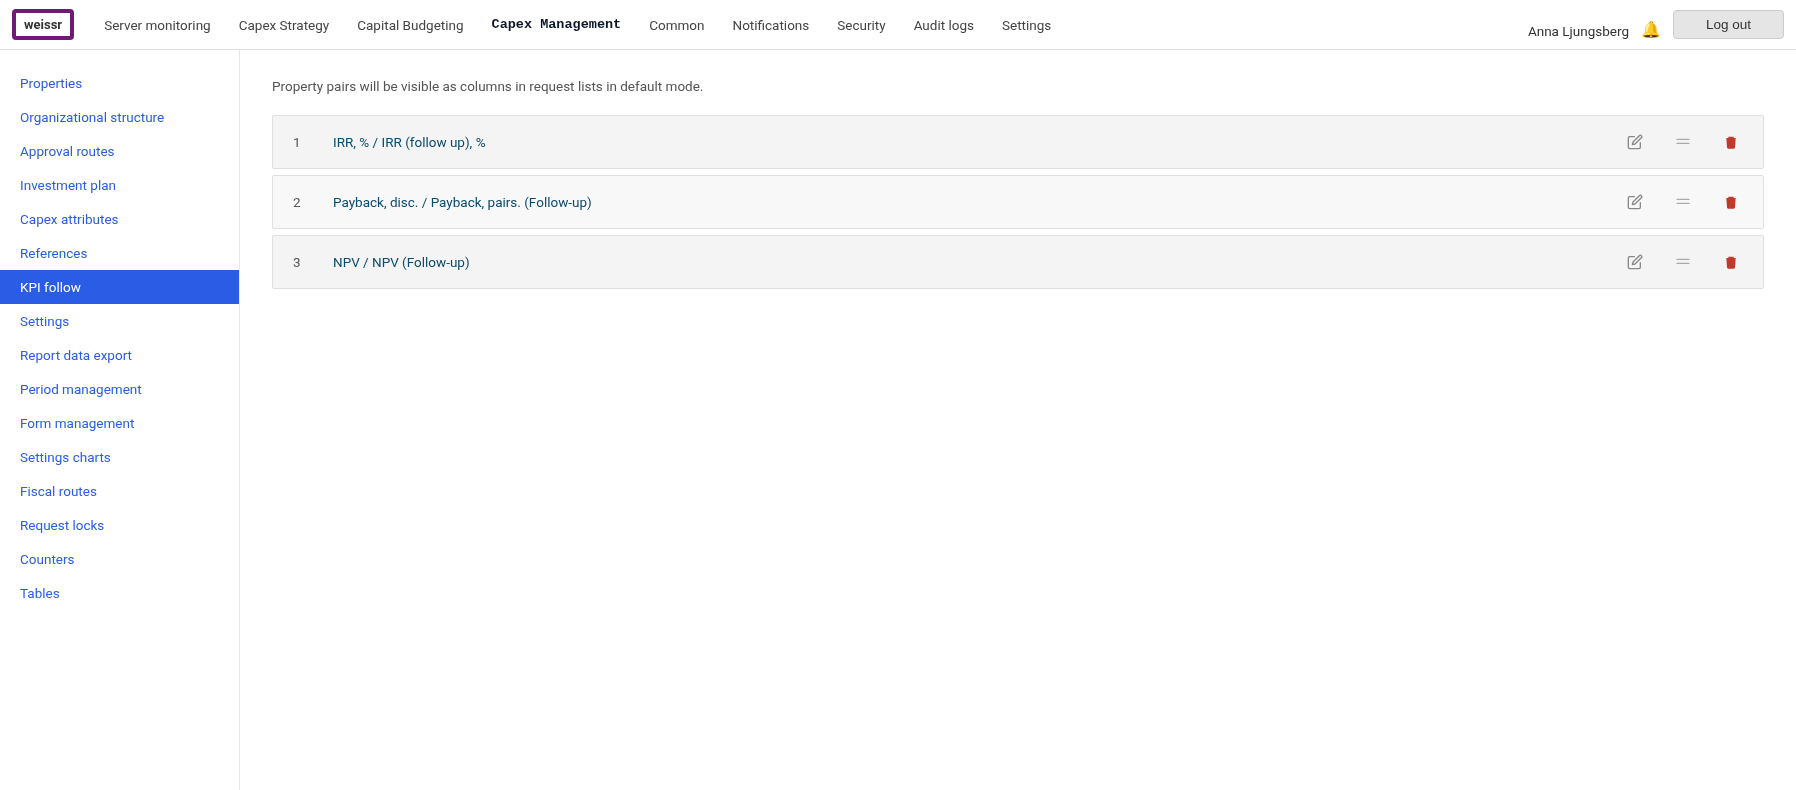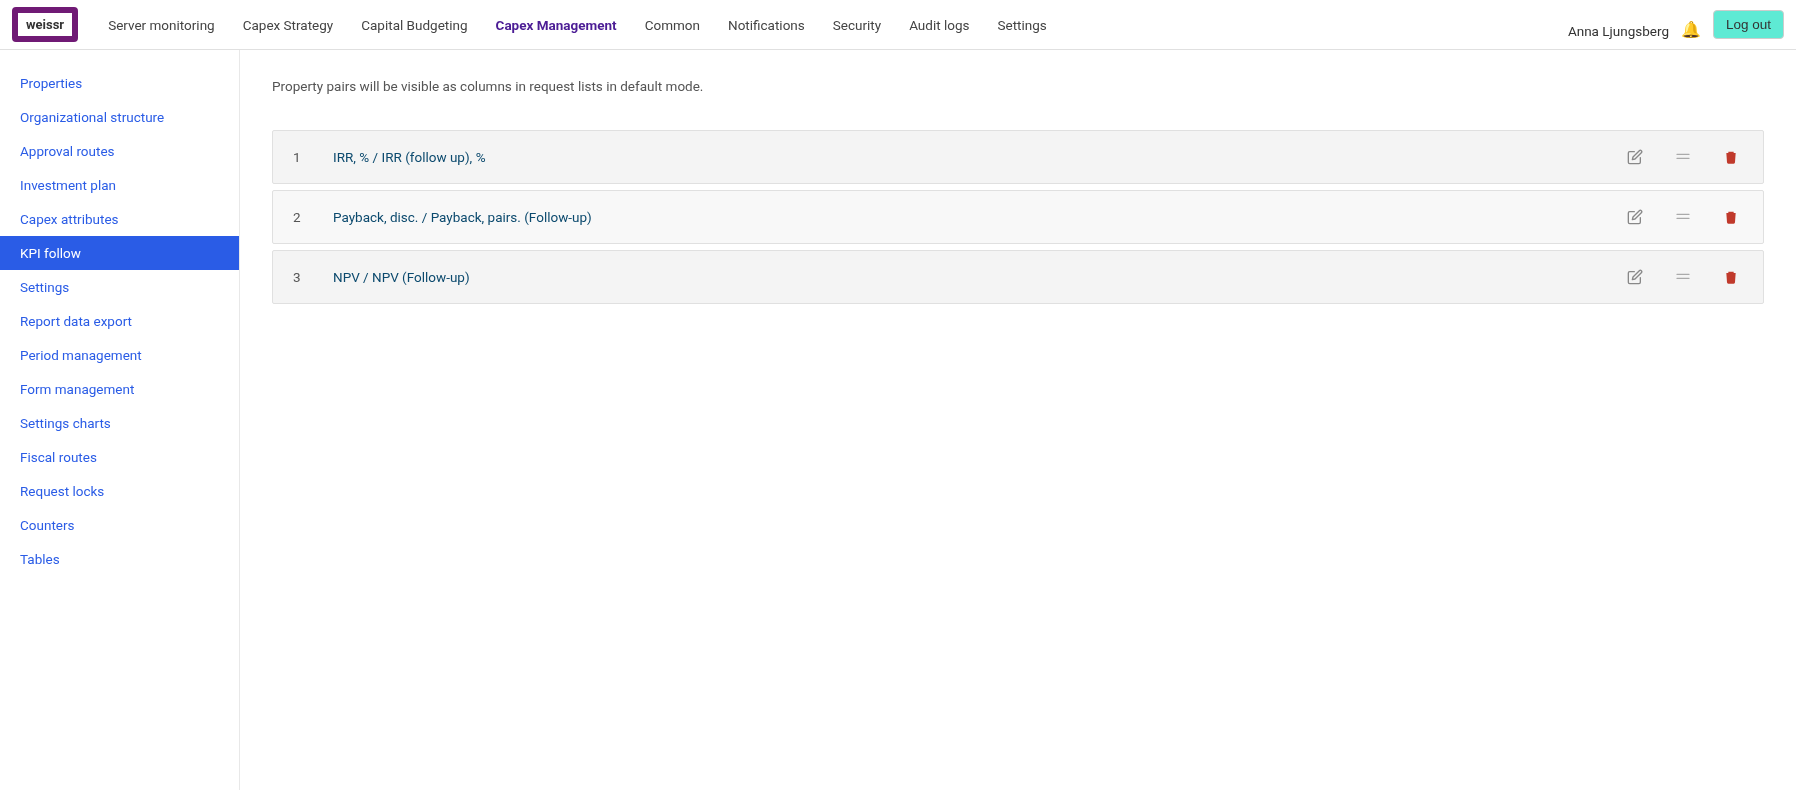--- a/index.html
+++ b/index.html
@@ -11,21 +11,21 @@
       align-items: center;
       height: 50px;
       border-bottom: 1px solid #e0e0e0;
       padding: 0 12px;
       background: #fff;
     }
     .logo {
       font-size: 13px;
       font-weight: bold;
       color: #333;
-      border: 6px solid #701a75;
+      border: 4px solid #701a75;
       padding: 4px 8px;
       border-radius: 4px;
       margin-right: 16px;
       white-space: nowrap;
     }
     .nav-links {
       display: flex;
       align-items: flex-start;
       gap: 0;
       flex: 1;
@@ -34,33 +34,33 @@
       padding: 0 14px;
       height: 50px;
       display: flex;
       align-items: center;
       cursor: pointer;
       font-size: 13.5px;
       color: #444;
       white-space: nowrap;
       text-decoration: none;
     }
-    .nav-link.active { font-weight: 700; color: #4c1d95; }
+    .nav-link.active { font-weight: 700; color: #0f172a; font-family: Liberation Mono, monospace; }
     .nav-right {
       display: flex;
       align-items: flex-end;
       gap: 12px;
       margin-left: auto;
     }
     .user-name { font-size: 13.5px; color: #333; }
     .bell-icon { font-size: 16px; color: #555; cursor: pointer; }
     .logout-btn {
       border: 1px solid #ccc;
-      background: #5eead4;
-      padding: 6px 12px;
+      background: #e5e5e5;
+      padding: 6px 32px;
       border-radius: 4px;
       font-size: 13.5px;
       cursor: pointer;
       color: #333;
     }
 
     
     .layout {
       display: flex;
       height: calc(790px - 50px);
@@ -92,21 +92,21 @@
 
     
     .main {
       flex: 1;
       padding: 28px 32px;
       overflow-y: auto;
     }
     .subtitle {
       font-size: 13.5px;
       color: #555;
-      margin-bottom: 36px;
+      margin-bottom: 21px;
     }
     .kpi-row {
       display: flex;
       align-items: center;
       border: 1px solid #e0e0e0;
       margin-bottom: 6px;
       background: #f8f8f8;
       border-radius: 2px;
       min-height: 54px;
     }
@@ -173,20 +173,21 @@
 
 <div class="layout">
 
   <div class="sidebar">
 
   <a class="sidebar-item">Properties</a>
       <a class="sidebar-item">Organizational structure</a>
       <a class="sidebar-item">Approval routes</a>
       <a class="sidebar-item">Investment plan</a>
       <a class="sidebar-item">Capex attributes</a>
+      <a class="sidebar-item">References</a>
       <a class="sidebar-item active">KPI follow</a>
       <a class="sidebar-item">Settings</a>
       <a class="sidebar-item">Report data export</a>
       <a class="sidebar-item">Period management</a>
       <a class="sidebar-item">Form management</a>
       <a class="sidebar-item">Settings charts</a>
       <a class="sidebar-item">Fiscal routes</a>
       <a class="sidebar-item">Request locks</a>
       <a class="sidebar-item">Counters</a>
       <a class="sidebar-item">Tables</a>

